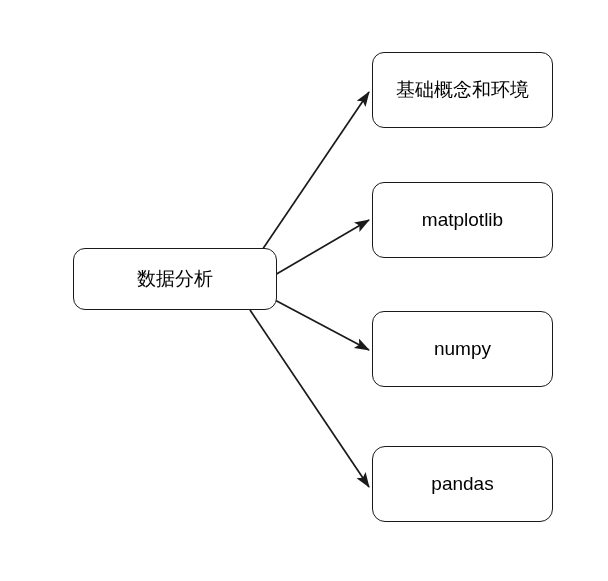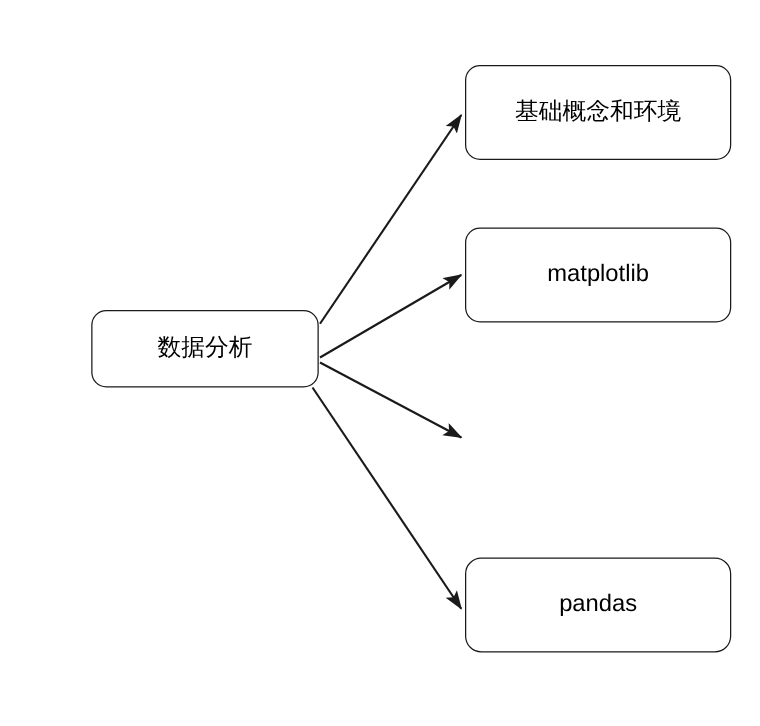--- a/index.html
+++ b/index.html
@@ -37,29 +37,29 @@
     text-align: center;
   }
   .node-label {
     color: #000000;
     line-height: 1.2;
     white-space: nowrap;
   }
   .node-root {
     left: 73px;
     top: 248px;
-    width: 182px;
+    width: 204px;
     height: 62px;
   }
   .node-root .node-label {
     font-size: 19px;
   }
   .node-leaf {
     left: 372px;
-    width: 213px;
+    width: 181px;
     height: 76px;
   }
   .node-leaf .node-label {
     font-size: 19px;
   }
   .leaf-0 { top: 52px; }
   .leaf-1 { top: 182px; }
   .leaf-2 { top: 311px; }
   .leaf-3 { top: 446px; border-radius: 13px; }
 </style>
@@ -89,18 +89,21 @@
   </div>
 
   <div class="node node-leaf leaf-0">
     <span class="node-label">基础概念和环境</span>
   </div>
 
   <div class="node node-leaf leaf-1">
     <span class="node-label">matplotlib</span>
   </div>
 
+  <div class="node node-leaf leaf-2">
+    <span class="node-label">numpy</span>
+  </div>
 
   <div class="node node-leaf leaf-3">
     <span class="node-label">pandas</span>
   </div>
 
 </div>
 
 </body></html>

